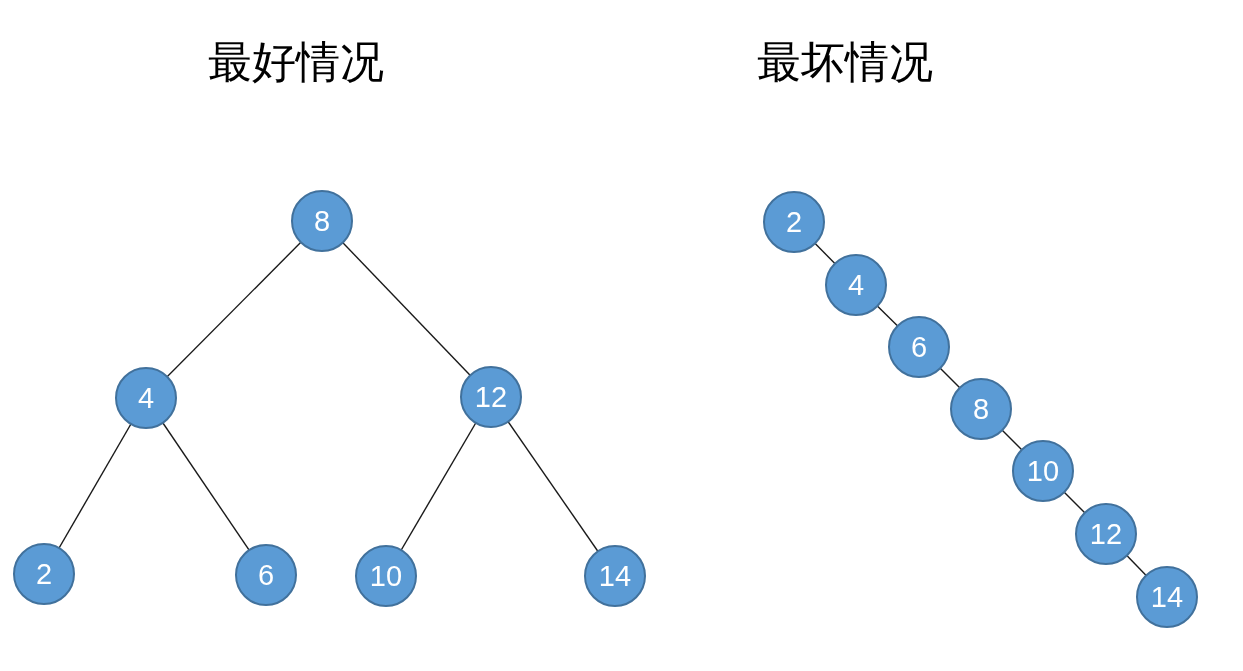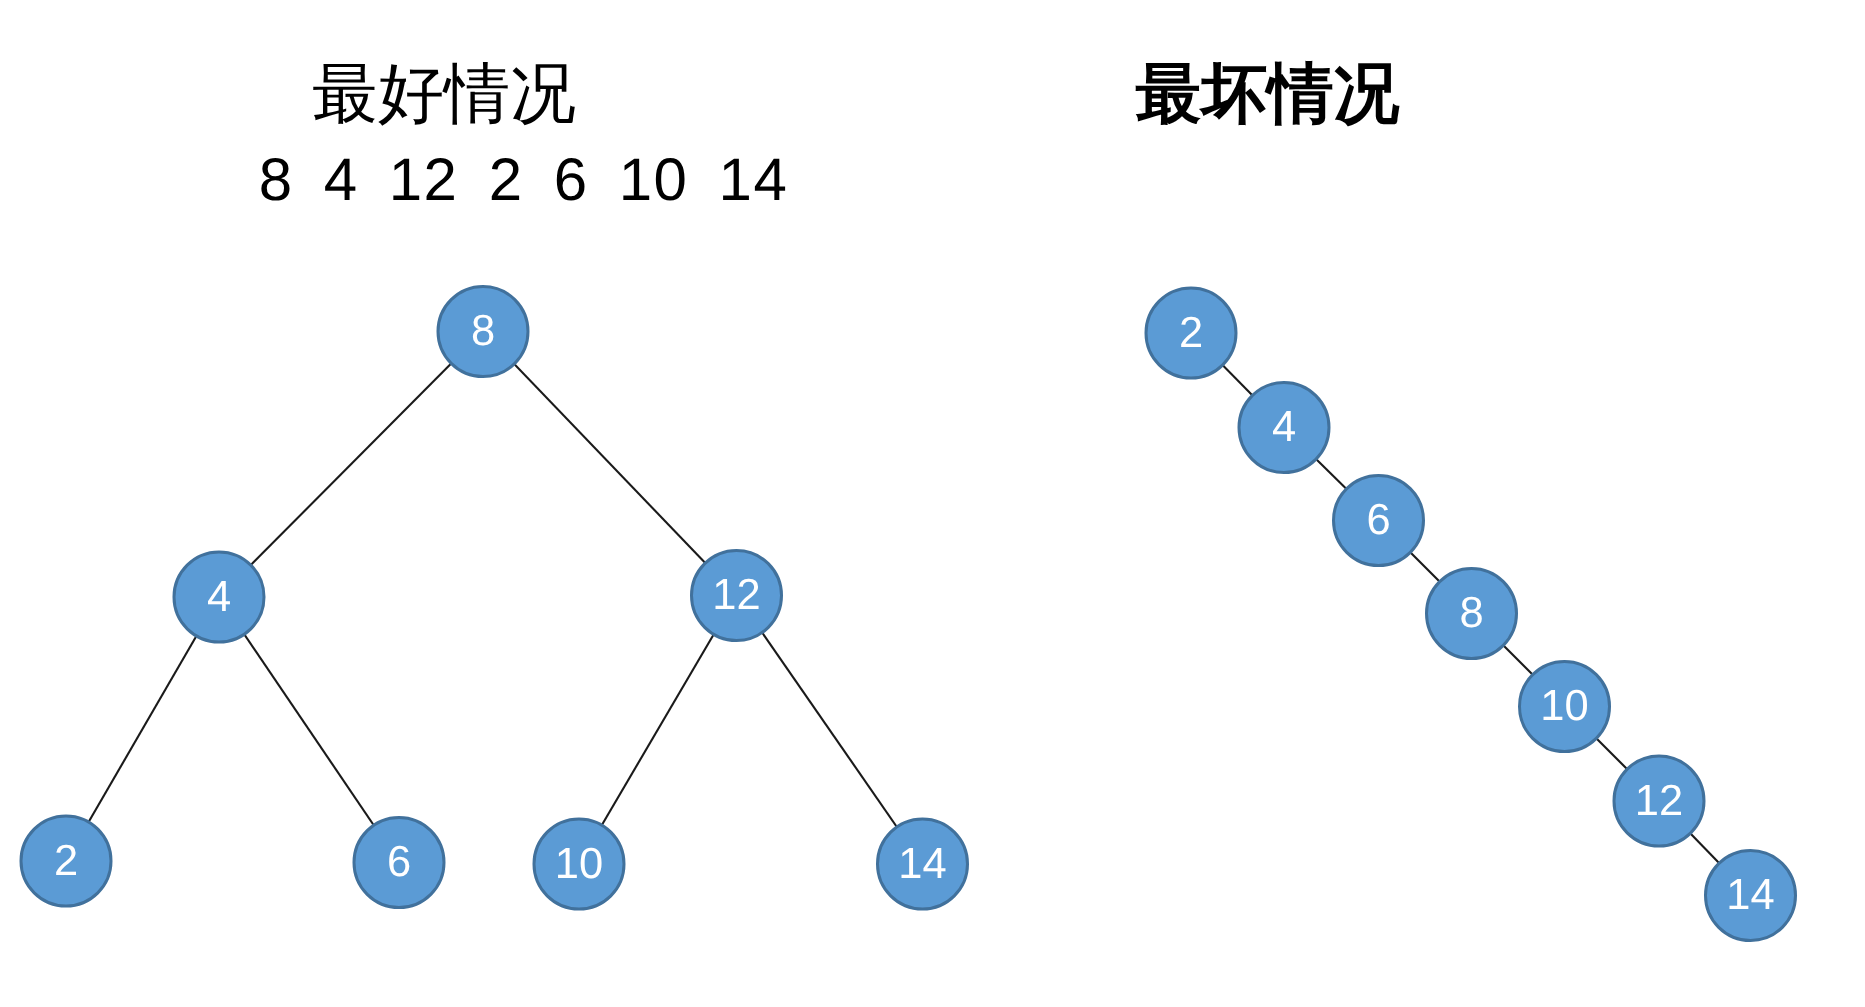--- a/index.html
+++ b/index.html
@@ -83,23 +83,22 @@
 
     <line x1="794" y1="222" x2="856" y2="285"></line>
     <line x1="856" y1="285" x2="919" y2="347"></line>
     <line x1="919" y1="347" x2="981" y2="409"></line>
     <line x1="981" y1="409" x2="1043" y2="471"></line>
     <line x1="1043" y1="471" x2="1106" y2="534"></line>
     <line x1="1106" y1="534" x2="1167" y2="597"></line>
   </svg>
 
   <div class="tree-title" style="left:296px; top:41px;">最好情况</div>
-  <div class="tree-seq" style="left:349px; top:99px;">8 4 12 2 6 10 14</div>
 
-  <div class="tree-title" style="left:845px; top:41px;font-weight:bold;">最坏情况</div>
+  <div class="tree-title" style="left:845px; top:41px;">最坏情况</div>
 
   <div class="node" style="left:322px; top:221px;">8</div>
   <div class="node" style="left:146px; top:398px;">4</div>
   <div class="node" style="left:491px; top:397px;">12</div>
   <div class="node" style="left:44px;  top:574px;">2</div>
   <div class="node" style="left:266px; top:575px;">6</div>
   <div class="node" style="left:386px; top:576px;">10</div>
   <div class="node" style="left:615px; top:576px;">14</div>
 
   <div class="node" style="left:794px;  top:222px;">2</div>

